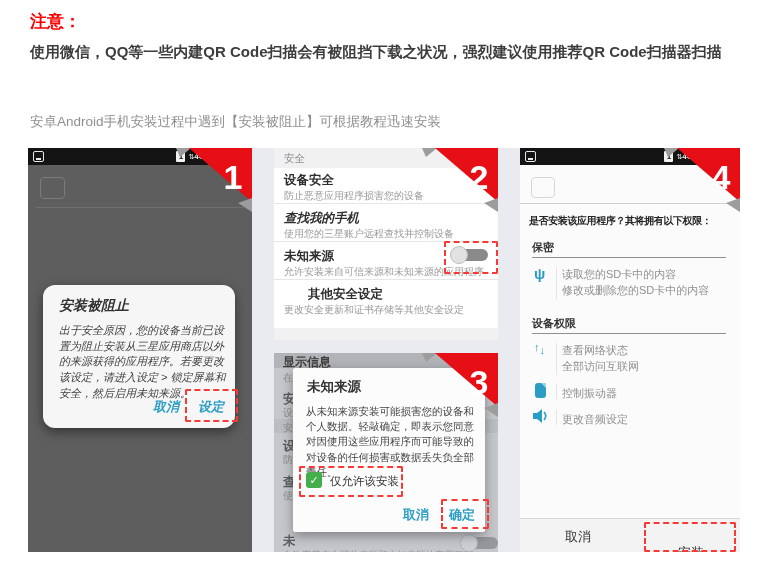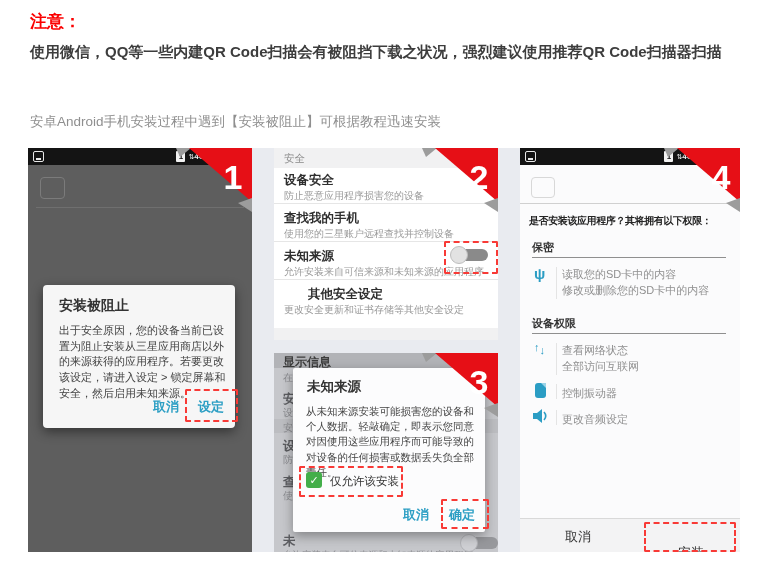--- a/index.html
+++ b/index.html
@@ -39,22 +39,22 @@
   .toggle{position:absolute;width:40px;height:20px;}
   .toggle .track{position:absolute;left:10px;top:4px;width:28px;height:12px;background:#8a8a8a;border-radius:6px;}
   .toggle .knob{position:absolute;left:0;top:1px;width:18px;height:18px;background:#e2e2e2;border:1px solid #bdbdbd;
                 border-radius:50%;box-sizing:border-box;}
   .toggle.dim .track{background:#97989c;} .toggle.dim .knob{background:#cfd0d4;border-color:#b2b3b7;}
 
   
   .p1{left:0;top:0;width:224px;height:404px;background:#5e5e5e;}
   .p1 .app-square{left:12px;top:29px;width:23px;height:20px;border:1px solid #7b7b7b;border-radius:4px;}
   .p1 .hr{left:8px;right:8px;top:59px;height:1px;background:#6f6f6f;}
-  .dlg1{left:15px;top:137px;width:192px;height:143px;background:#f6f6f6;border-radius:4px;
-        box-shadow:0 4px 12px rgba(0,0,0,.45);z-index:3;}
+  .dlg1{left:15px;top:137px;width:192px;height:143px;background:#f6f6f6;border-radius:12px;
+        box-shadow:0 4px 12px rgba(0,0,0,.45);z-index:3;font-style:italic;}
   .dlg1 .t{left:16px;top:12px;font-size:14px;font-weight:bold;color:#333;}
   .dlg1 .b{left:16px;top:38px;width:170px;font-size:11px;color:#424242;line-height:1.43;}
   .dlg1 .cancel{left:110px;top:113px;} .dlg1 .ok{left:155px;top:113px;}
 
   
   .p2{left:246px;top:0;width:224px;height:192px;background:#ffffff;}
   .p2 .hdr{left:0;right:0;top:0;height:20px;background:#f1f1f2;}
   .p2 .hdr span{position:absolute;left:10px;top:4px;font-size:10.5px;color:#8a8a8a;font-family:Liberation Serif, serif;}
   .li-title{position:absolute;left:10px;font-size:12.5px;font-weight:bold;color:#2f2f2f;}
   .li-sub{position:absolute;left:10px;font-size:10px;color:#9a9a9a;}
@@ -134,21 +134,21 @@
         <span>安全</span>
       </div>
 
       <div>
         <span class="li-title" style="top:24px;">设备安全</span>
         <span class="li-sub" style="top:41px;">防止恶意应用程序损害您的设备</span>
       </div>
       <div class="divider" style="top:55px;"></div>
 
       <div>
-        <span class="li-title" style="top:62px;">查找我的手机</span>
+        <span class="li-title" style="top:62px;font-style:italic;">查找我的手机</span>
         <span class="li-sub" style="top:79px;">使用您的三星账户远程查找并控制设备</span>
       </div>
       <div class="divider" style="top:93px;"></div>
 
       <div>
         <span class="li-title" style="top:100px;">未知来源</span>
         <span class="li-sub" style="top:117px;">允许安装来自可信来源和未知来源的应用程序</span>
         <div class="toggle" style="left:176px;top:97px;">
           <div class="track"></div>
             <div class="knob"></div>

